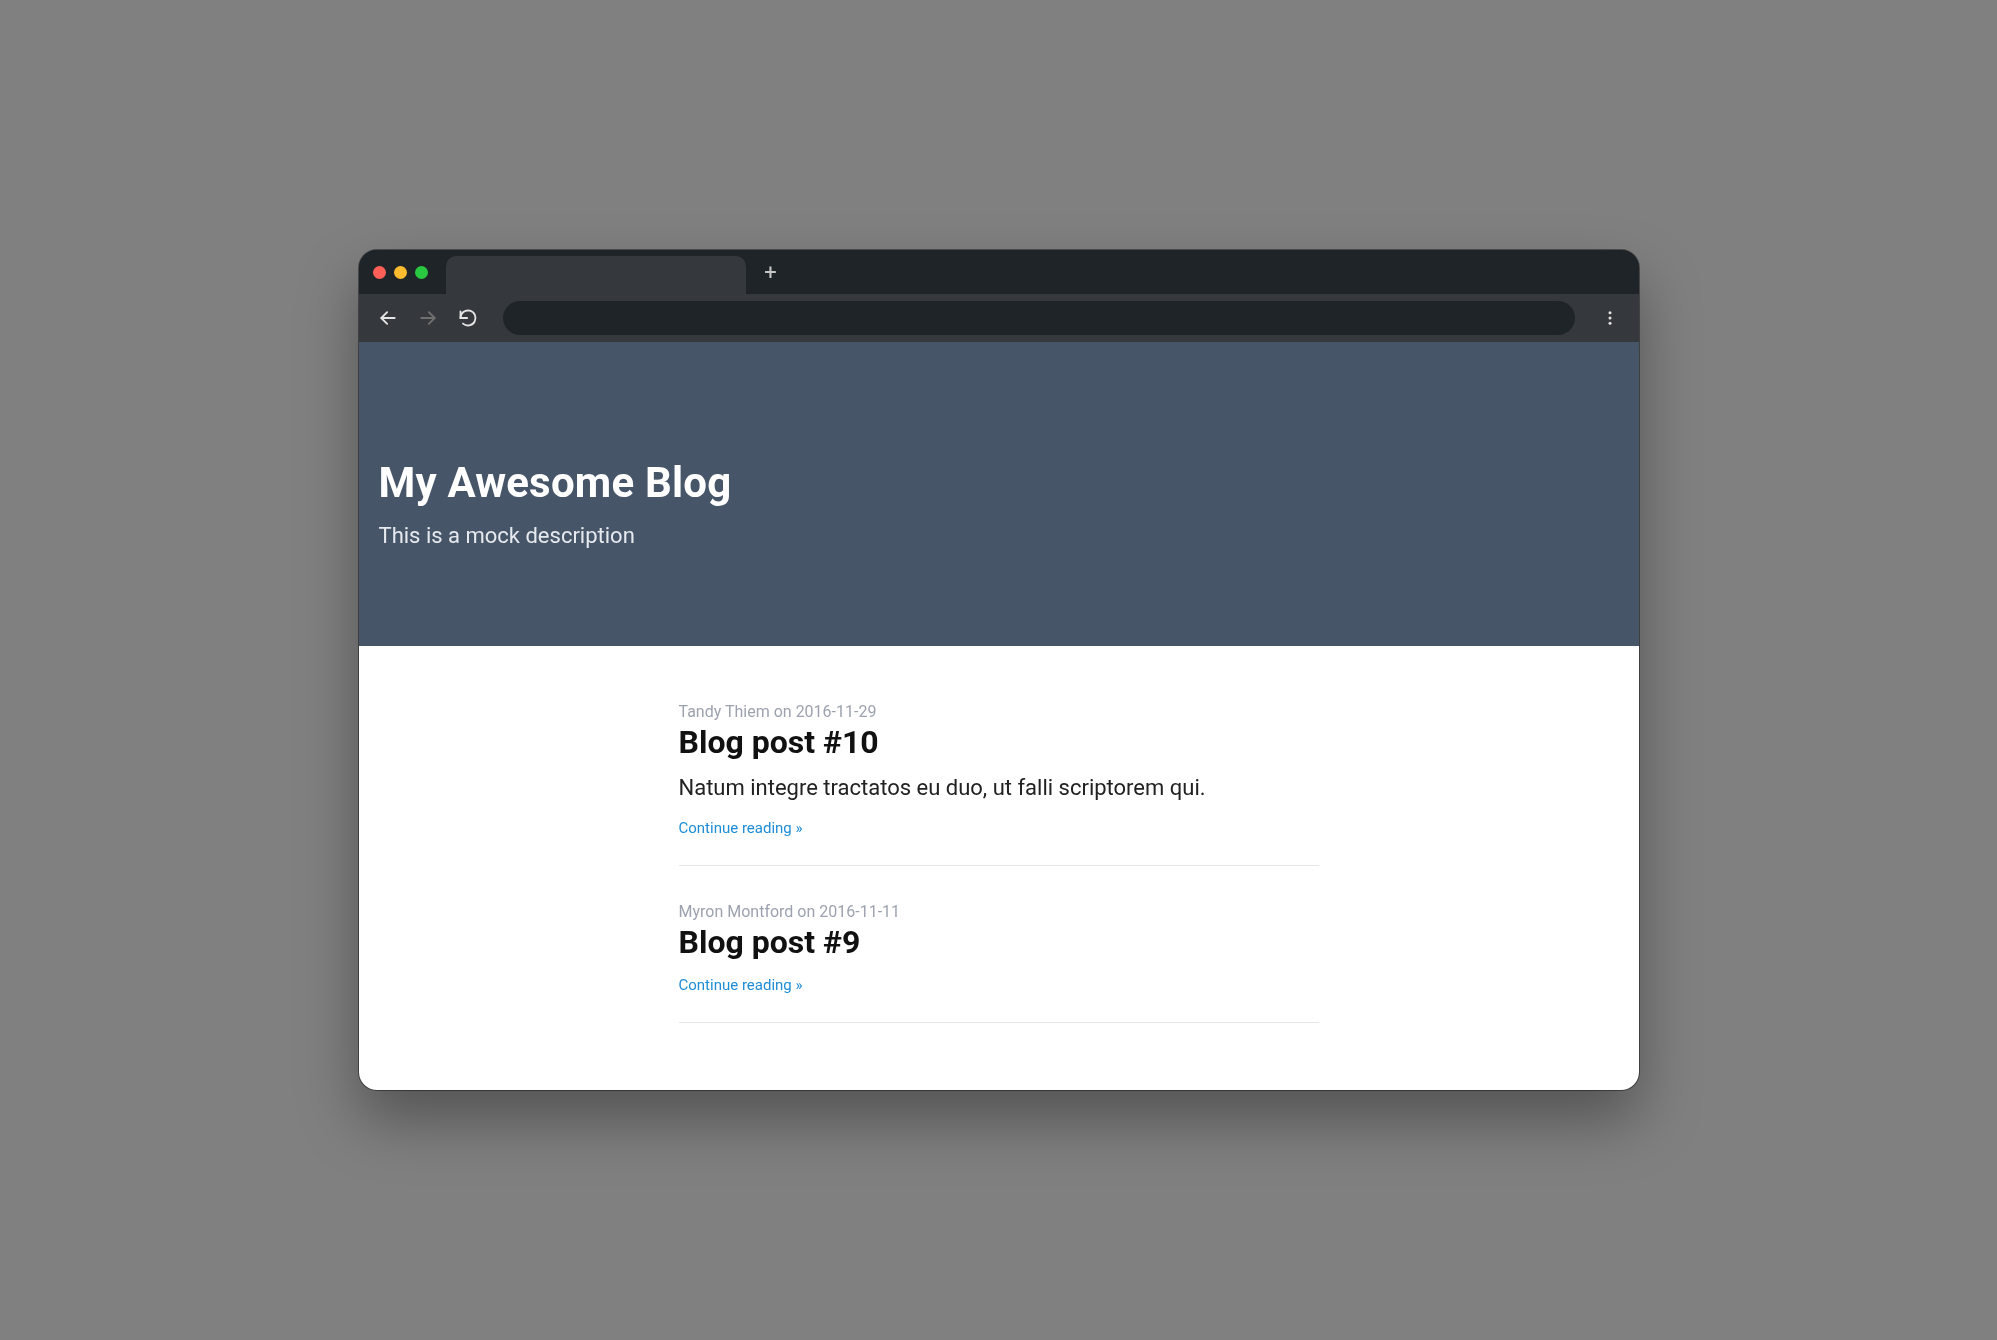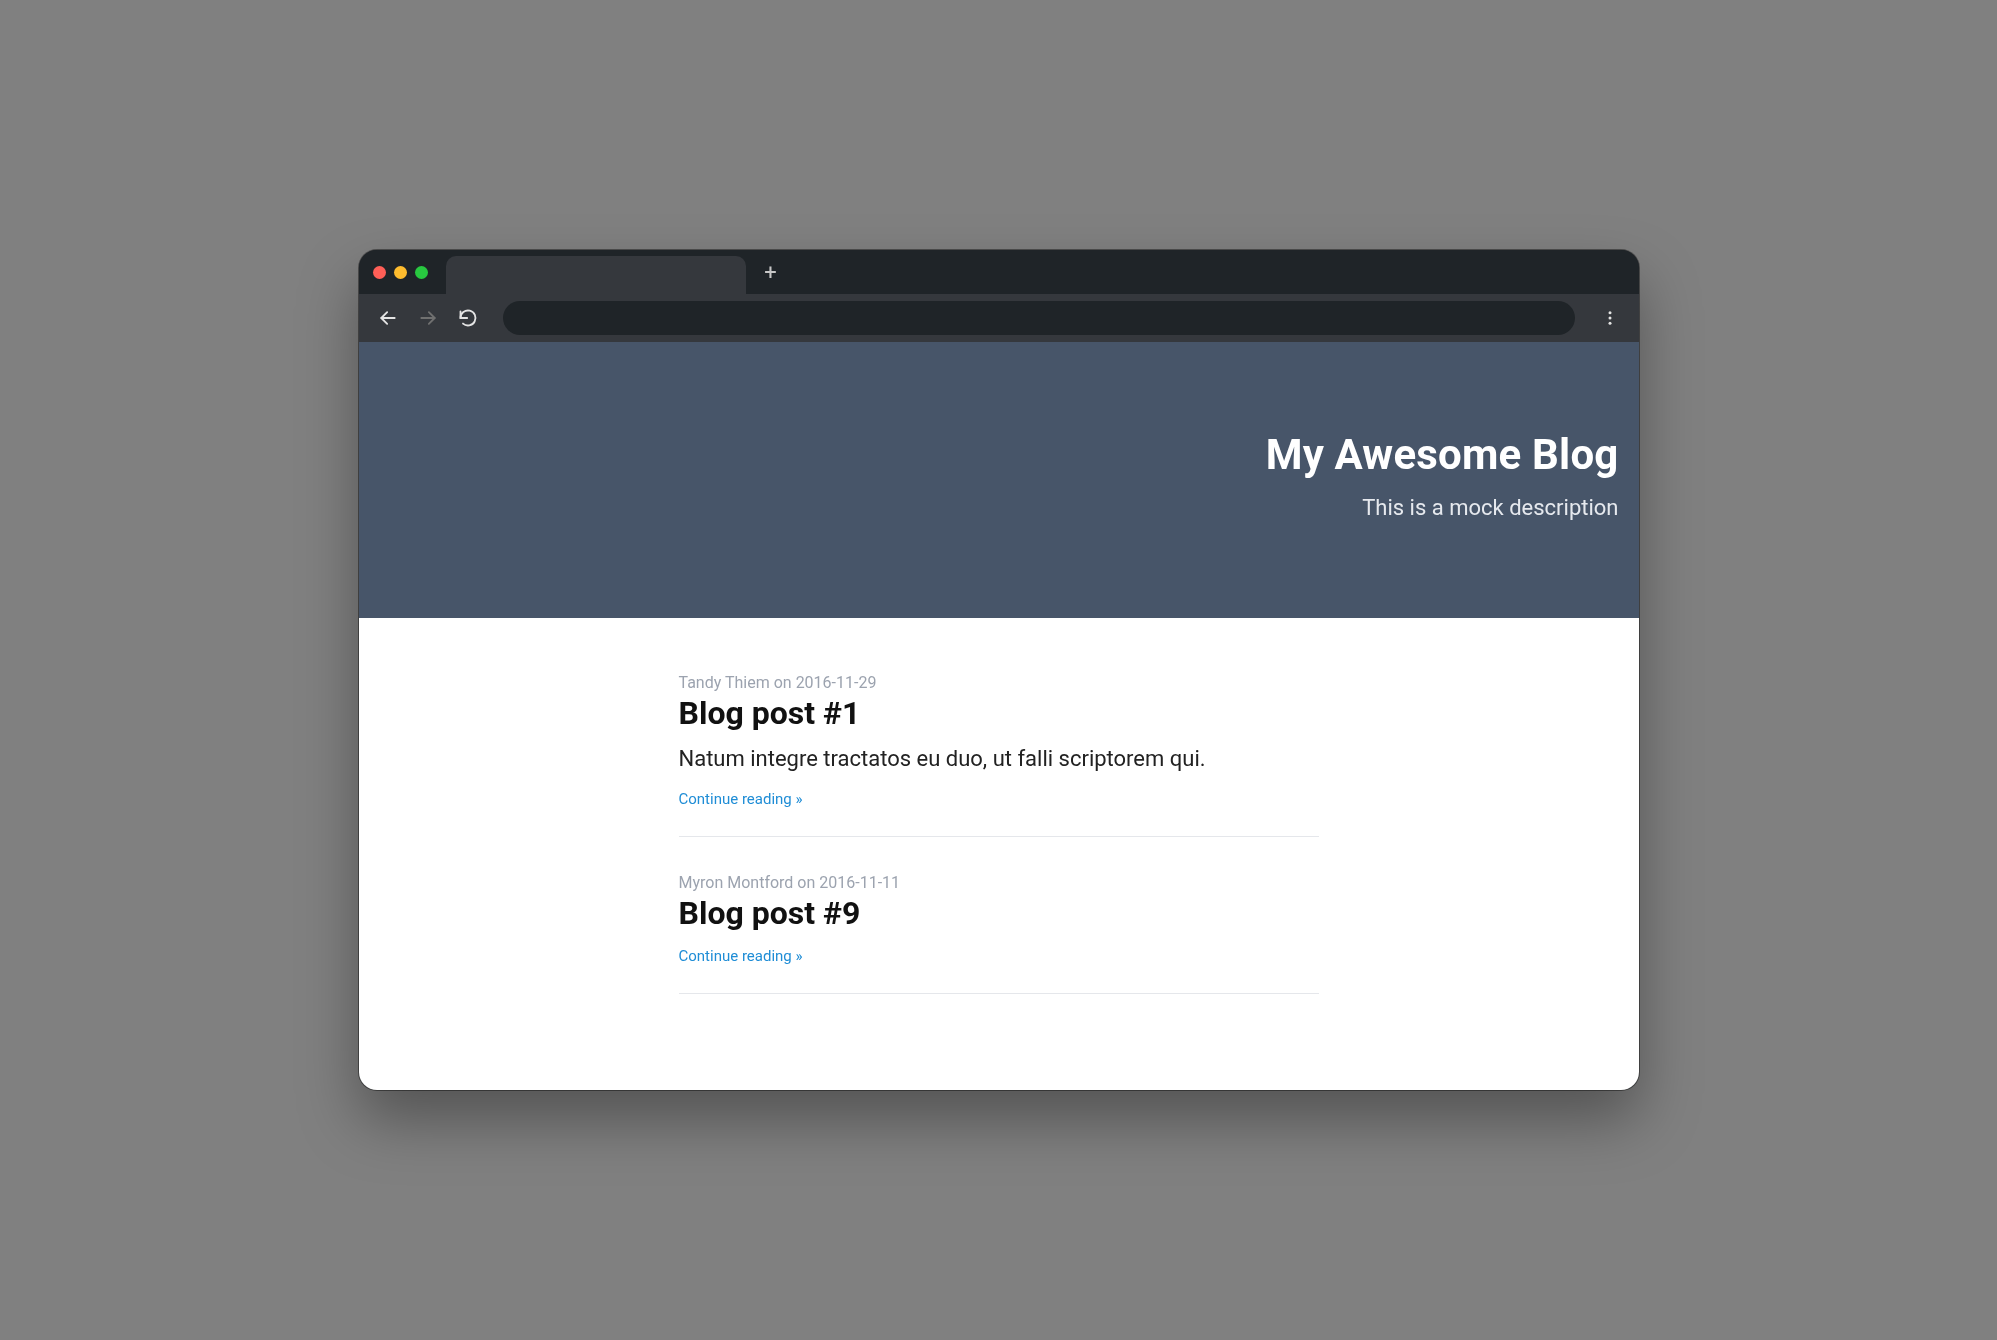--- a/index.html
+++ b/index.html
@@ -97,39 +97,39 @@
     flex: 1;
     background: #ffffff;
     overflow: hidden;
     display: flex;
     flex-direction: column;
   }
 
   .hero {
     background: #475569;
     color: #ffffff;
-    text-align: right;
-    padding: 88px 20px 98px;
+    text-align: left;
+    padding: 116px 20px 98px;
   }
   .hero h1 {
     font-size: 42px;
     font-weight: 700;
     letter-spacing: .2px;
   }
   .hero p {
     font-size: 22px;
     font-weight: 400;
     margin-top: 16px;
     color: #e6e9ee;
   }
 
   .feed {
     width: 640px;
-    margin: 11px auto;
-    padding-top: 44px;
+    margin: 0 auto;
+    padding-top: 56px;
   }
   .post {
     padding-bottom: 28px;
     border-bottom: 1px solid #e5e7eb;
     margin-bottom: 36px;
   }
   .post:last-child { border-bottom: none; margin-bottom: 0; }
   .meta {
     color: #9ca3af;
     font-size: 16px;
@@ -205,21 +205,21 @@
       <h1>My Awesome Blog</h1>
       <p>This is a mock description</p>
     </div>
 
     <div class="feed">
 
       <article class="post">
         <div class="meta">
           <span>Tandy Thiem</span><span> on </span><span>2016-11-29</span>
         </div>
-        <h2 class="ptitle">Blog post #1</h2>
+        <h2 class="ptitle">Blog post #10</h2>
         <p class="excerpt">Natum integre tractatos eu duo, ut falli scriptorem qui.</p>
         <a class="readmore">Continue reading »</a>
       </article>
 
       <article class="post">
         <div class="meta">
           <span>Myron Montford</span><span> on </span><span>2016-11-11</span>
         </div>
         <h2 class="ptitle">Blog post #9</h2>
         <a class="readmore">Continue reading »</a>

